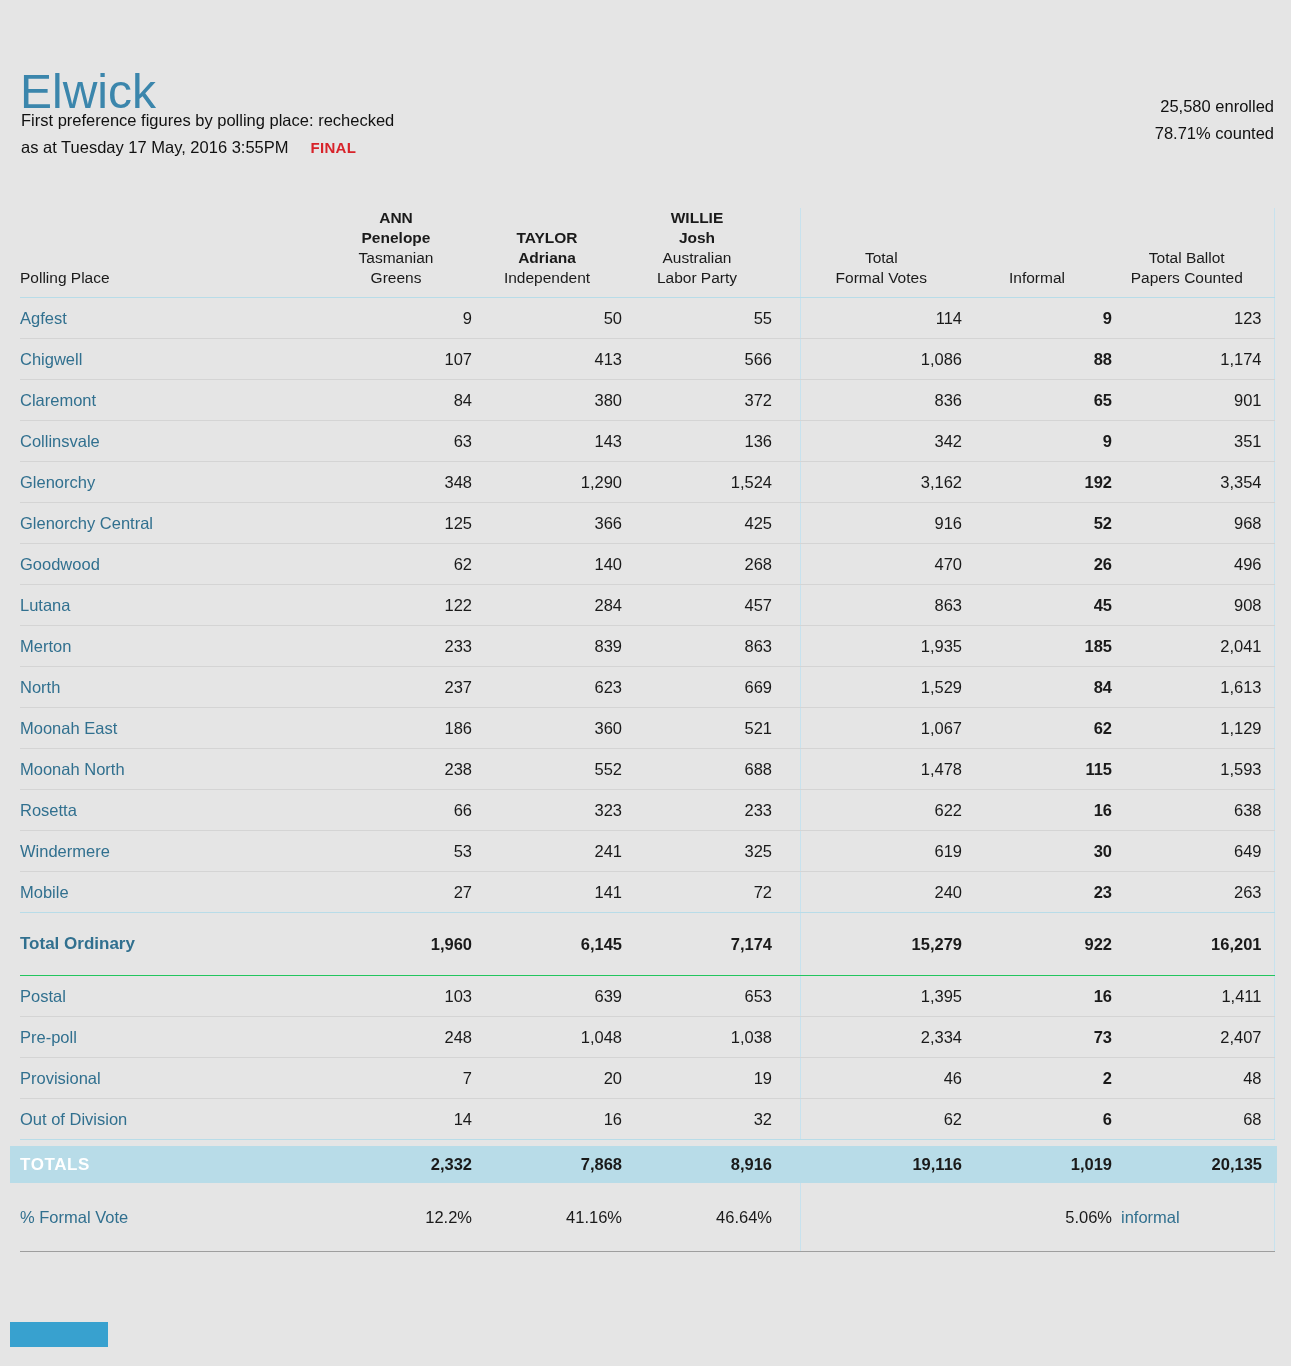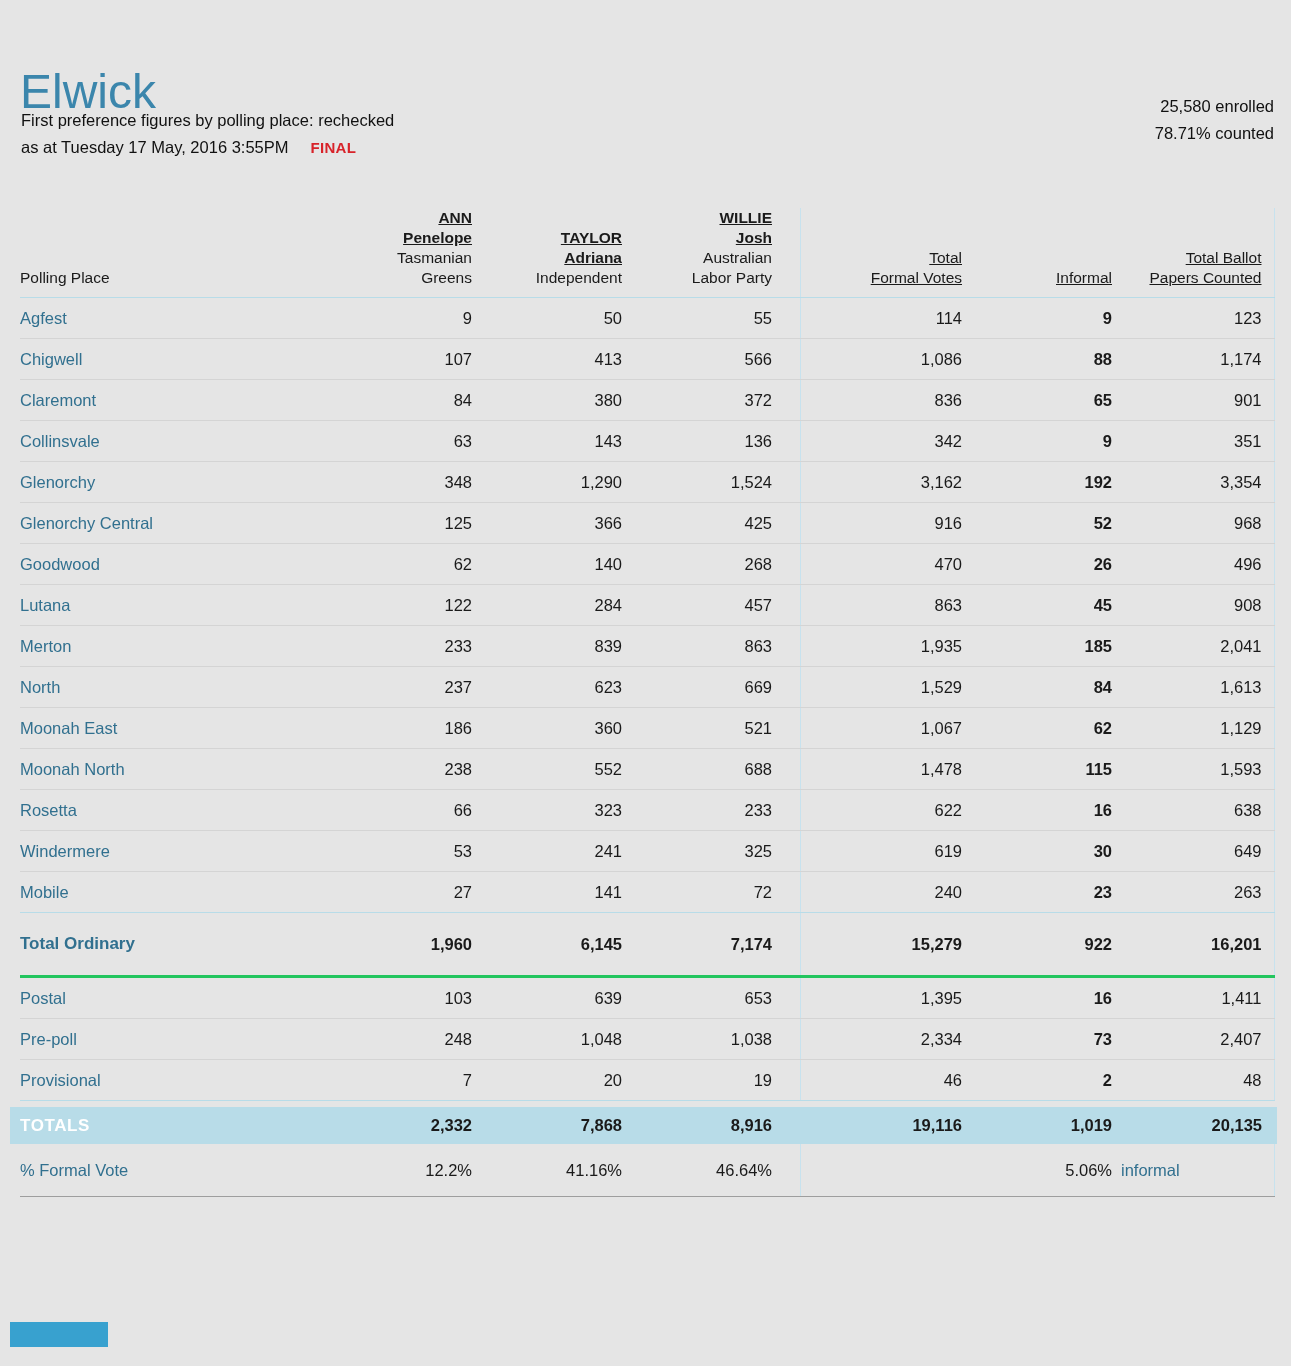--- a/index.html
+++ b/index.html
@@ -15,44 +15,44 @@
              font-size:16.5px;line-height:27px;color:#111;}
 
   
   .table-wrap{position:absolute;left:20px;top:208px;width:1254px;}
   table{width:1254px;border-collapse:collapse;table-layout:fixed;font-size:16.5px;color:#1a1a1a;}
   th,td{padding:0;margin:0;}
 
   thead th{vertical-align:bottom;height:88px;box-sizing:border-box;padding-bottom:9px;
            font-weight:400;font-size:15.5px;line-height:20px;border-bottom:1px solid #b8dce8;}
   .place-h{text-align:left;}
-  .cand-h,.tot-h{text-align:right;text-decoration:underline;}
+  .cand-h,.tot-h{}
   .cand-name{font-weight:700;}
   .cand-party .party-text{display:inline-block;width:112px;}
   th.divider,td.divider{border-right:1px solid #c7e2ee;}
   th.last,td.last{padding-right:12px;border-right:1px solid #c7e2ee;}
 
   .num{text-align:right;}
   .informal{font-weight:700;}
   .data-row td{height:40px;border-bottom:1px solid #d4d4d4;}
   .data-row .place{color:#31708f;cursor:pointer;}
   #main-rows tr:last-child td,#extra-rows tr:last-child td{border-bottom-color:#b8dce8;}
 
-  .total-ordinary td{height:62px;font-weight:700;border-bottom:3px solid #22c55e;}
+  .total-ordinary td{height:62px;font-weight:700;border-bottom:1px solid #22c55e;}
   .total-ordinary .place{color:#31708f;font-size:17px;}
 
   .spacer td{height:6px;border:none;}
 
   .totals td{height:37px;background:#b8dce8;font-weight:700;position:relative;border:none;}
   .totals .place{color:#ffffff;font-size:17px;letter-spacing:.6px;}
   .totals td.last{border-right:none;}
   .totals td:first-child::before{content:"";position:absolute;left:-10px;top:0;width:10px;height:100%;background:#b8dce8;}
   .totals td.last::after{content:"";position:absolute;right:-3px;top:0;width:3px;height:100%;background:#b8dce8;}
 
-  .formal td{height:52px;border-bottom:1px solid #9e9e9e;}
+  .formal td{height:68px;border-bottom:1px solid #9e9e9e;}
   .formal .place{color:#31708f;}
   .formal .pct{display:inline-block;width:150px;text-align:right;}
   .informal-link{color:#31708f;margin-left:9px;cursor:pointer;}
 
   .footer-bar{position:absolute;left:10px;top:1322px;width:98px;height:25px;background:#38a1cf;}
 </style>
 </head>
 <body>
 
 <div class="page">
@@ -311,20 +311,30 @@
           </tr>
           <tr class="data-row">
             <td class="place">Provisional</td>
             <td class="num">7</td>
             <td class="num">20</td>
             <td class="num">19</td>
             <td class="divider"></td>
             <td class="num">46</td>
             <td class="num informal">2</td>
             <td class="num last">48</td>
+          </tr>
+          <tr class="data-row">
+            <td class="place">Out of Division</td>
+            <td class="num">14</td>
+            <td class="num">16</td>
+            <td class="num">32</td>
+            <td class="divider"></td>
+            <td class="num">62</td>
+            <td class="num informal">6</td>
+            <td class="num last">68</td>
           </tr>
         </tbody>
 
       <tbody>
         <tr class="spacer">
             <td colspan="8"></td>
           </tr>
         <tr class="totals">
           <td class="place">TOTALS</td>
           <td class="num">2,332</td>

